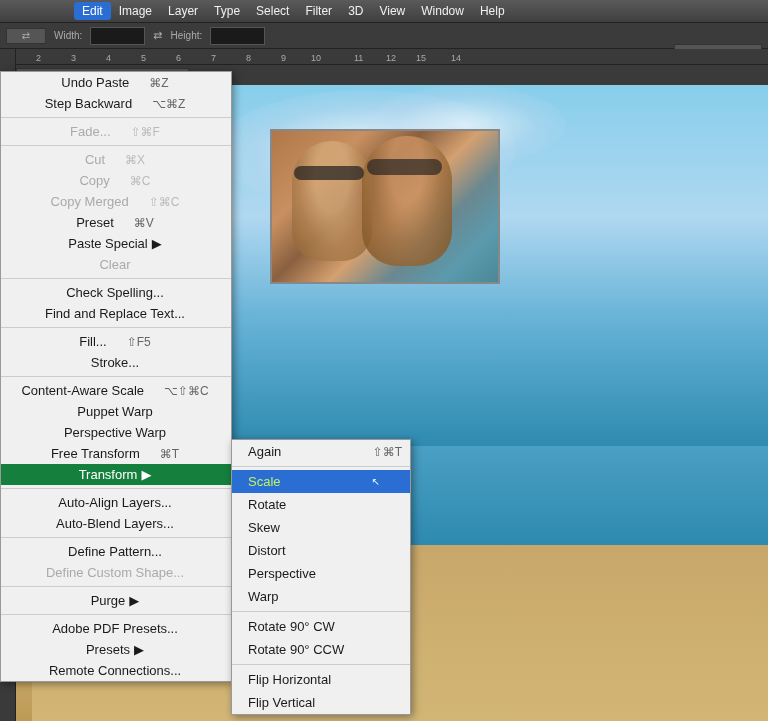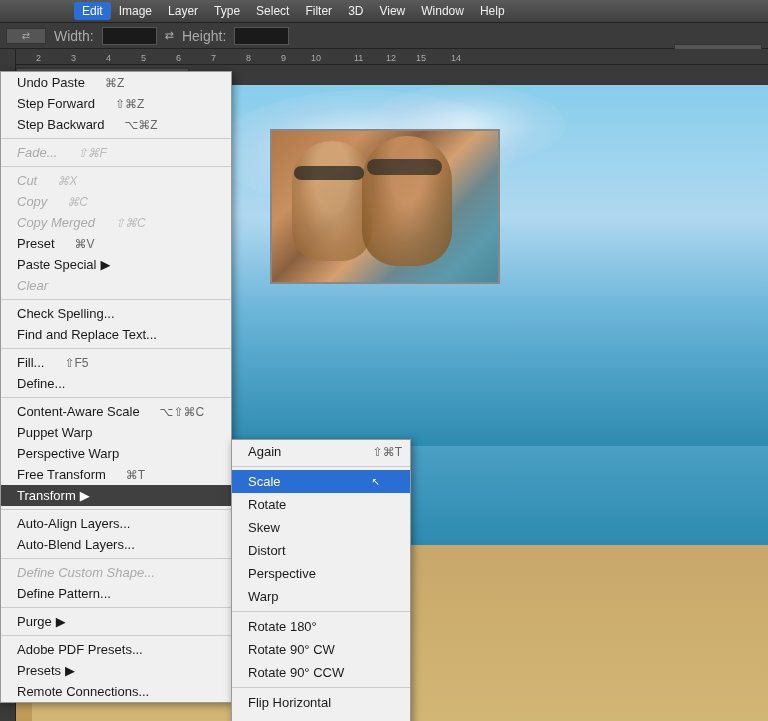--- a/index.html
+++ b/index.html
@@ -41,21 +41,21 @@
     .toolbar {
       height: 26px;
       background: #3b3b3b;
       display: flex;
       align-items: center;
       padding: 0 6px;
       gap: 8px;
       border-bottom: 1px solid #222;
     }
     .toolbar-label {
-      font-size: 14px;
+      font-size: 10px;
       color: #aaa;
     }
     .toolbar-input {
       background: #1a1a1a;
       border: 1px solid #555;
       color: #f0f0f0;
       height: 18px;
       width: 70px;
       font-size: 11px;
       padding: 0 3px;
@@ -171,34 +171,33 @@
       background: #f0f0f0;
       border: 1px solid #999;
       box-shadow: 2px 2px 8px rgba(0,0,0,0.4);
       z-index: 500;
       color: #1a1a1a;
       font-size: 13px;
     }
     .menu-item {
       padding: 3px 18px 3px 16px;
       display: flex;
-      justify-content: flex-start;
+      justify-content: center;
       align-items: center;
       cursor: pointer;
       color: #1a1a1a;
       white-space: nowrap;
     }
     .menu-item.active {
       background: #2a6ed4;
       color: white;
     }
     .menu-item.disabled {
       color: #aaa;
       cursor: default;
-      font-style: italic;
     }
     .menu-separator {
       height: 1px;
       background: #ccc;
       margin: 3px 0;
     }
     .menu-shortcut {
       color: #666;
       font-size: 12px;
       margin-left: 20px;
@@ -356,24 +355,20 @@
     <div style="position:absolute; top:28px; left:95px; width:75px; height:16px; background: rgba(30,30,30,0.65); border-radius:8px;"></div>
   </div>
 
   <div class="dropdown-edit">
 
     <div class="menu-item">
       <span>Undo Paste</span>
       <span class="menu-shortcut">⌘Z</span>
     </div>
     <div class="menu-item">
-      <span>Step Forward</span>
-      <span class="menu-shortcut">⇧⌘Z</span>
-    </div>
-    <div class="menu-item">
       <span>Step Backward</span>
       <span class="menu-shortcut">⌥⌘Z</span>
     </div>
     <div class="menu-separator"></div>
     <div class="menu-item disabled">
       <span>Fade...</span>
       <span class="menu-shortcut" style="color:#bbb;">⇧⌘F</span>
     </div>
     <div class="menu-separator"></div>
     <div class="menu-item disabled">
@@ -405,56 +400,56 @@
     </div>
     <div class="menu-item">
       <span>Find and Replace Text...</span>
     </div>
     <div class="menu-separator"></div>
     <div class="menu-item">
       <span>Fill...</span>
       <span class="menu-shortcut">⇧F5</span>
     </div>
     <div class="menu-item">
-      <span>Define...</span>
+      <span>Stroke...</span>
     </div>
     <div class="menu-separator"></div>
     <div class="menu-item">
       <span>Content-Aware Scale</span>
       <span class="menu-shortcut">⌥⇧⌘C</span>
     </div>
     <div class="menu-item">
       <span>Puppet Warp</span>
     </div>
     <div class="menu-item">
       <span>Perspective Warp</span>
     </div>
     <div class="menu-item">
       <span>Free Transform</span>
       <span class="menu-shortcut">⌘T</span>
     </div>
 
-    <div class="menu-item active" style="background:#404040; color:white;">
+    <div class="menu-item active" style="background:#15803d; color:white;">
       <span style="color:white;">Transform</span>
       <span class="menu-arrow" style="color:white;">▶</span>
     </div>
     <div class="menu-separator"></div>
     <div class="menu-item">
       <span>Auto-Align Layers...</span>
     </div>
     <div class="menu-item">
       <span>Auto-Blend Layers...</span>
     </div>
     <div class="menu-separator"></div>
+    <div class="menu-item">
+      <span>Define Pattern...</span>
+    </div>
     <div class="menu-item disabled">
       <span>Define Custom Shape...</span>
     </div>
-    <div class="menu-item">
-      <span>Define Pattern...</span>
-    </div>
     <div class="menu-separator"></div>
     <div class="menu-item">
       <span>Purge</span>
       <span class="menu-arrow">▶</span>
     </div>
     <div class="menu-separator"></div>
     <div class="menu-item">
       <span>Adobe PDF Presets...</span>
     </div>
     <div class="menu-item">
@@ -467,44 +462,41 @@
 
   </div>
 
   <div class="submenu-transform" style="top: 390px;">
     <div class="submenu-item">
       <span>Again</span>
       <span class="sub-shortcut">⇧⌘T</span>
     </div>
     <div class="submenu-separator"></div>
     <div class="submenu-item active" style="background:#2a6ed4; color:white; position:relative;">
-      <span style="color:#fef9c3;">Scale</span>
+      <span style="color:#bef264;">Scale</span>
 
       <span style="position:absolute; right:30px; color:white; font-size:10px;">↖</span>
     </div>
     <div class="submenu-item">
       <span>Rotate</span>
     </div>
     <div class="submenu-item">
       <span>Skew</span>
     </div>
     <div class="submenu-item">
       <span>Distort</span>
     </div>
     <div class="submenu-item">
       <span>Perspective</span>
     </div>
     <div class="submenu-item">
       <span>Warp</span>
     </div>
     <div class="submenu-separator"></div>
     <div class="submenu-item">
-      <span>Rotate 180°</span>
-    </div>
-    <div class="submenu-item">
       <span>Rotate 90° CW</span>
     </div>
     <div class="submenu-item">
       <span>Rotate 90° CCW</span>
     </div>
     <div class="submenu-separator"></div>
     <div class="submenu-item">
       <span>Flip Horizontal</span>
     </div>
     <div class="submenu-item">

